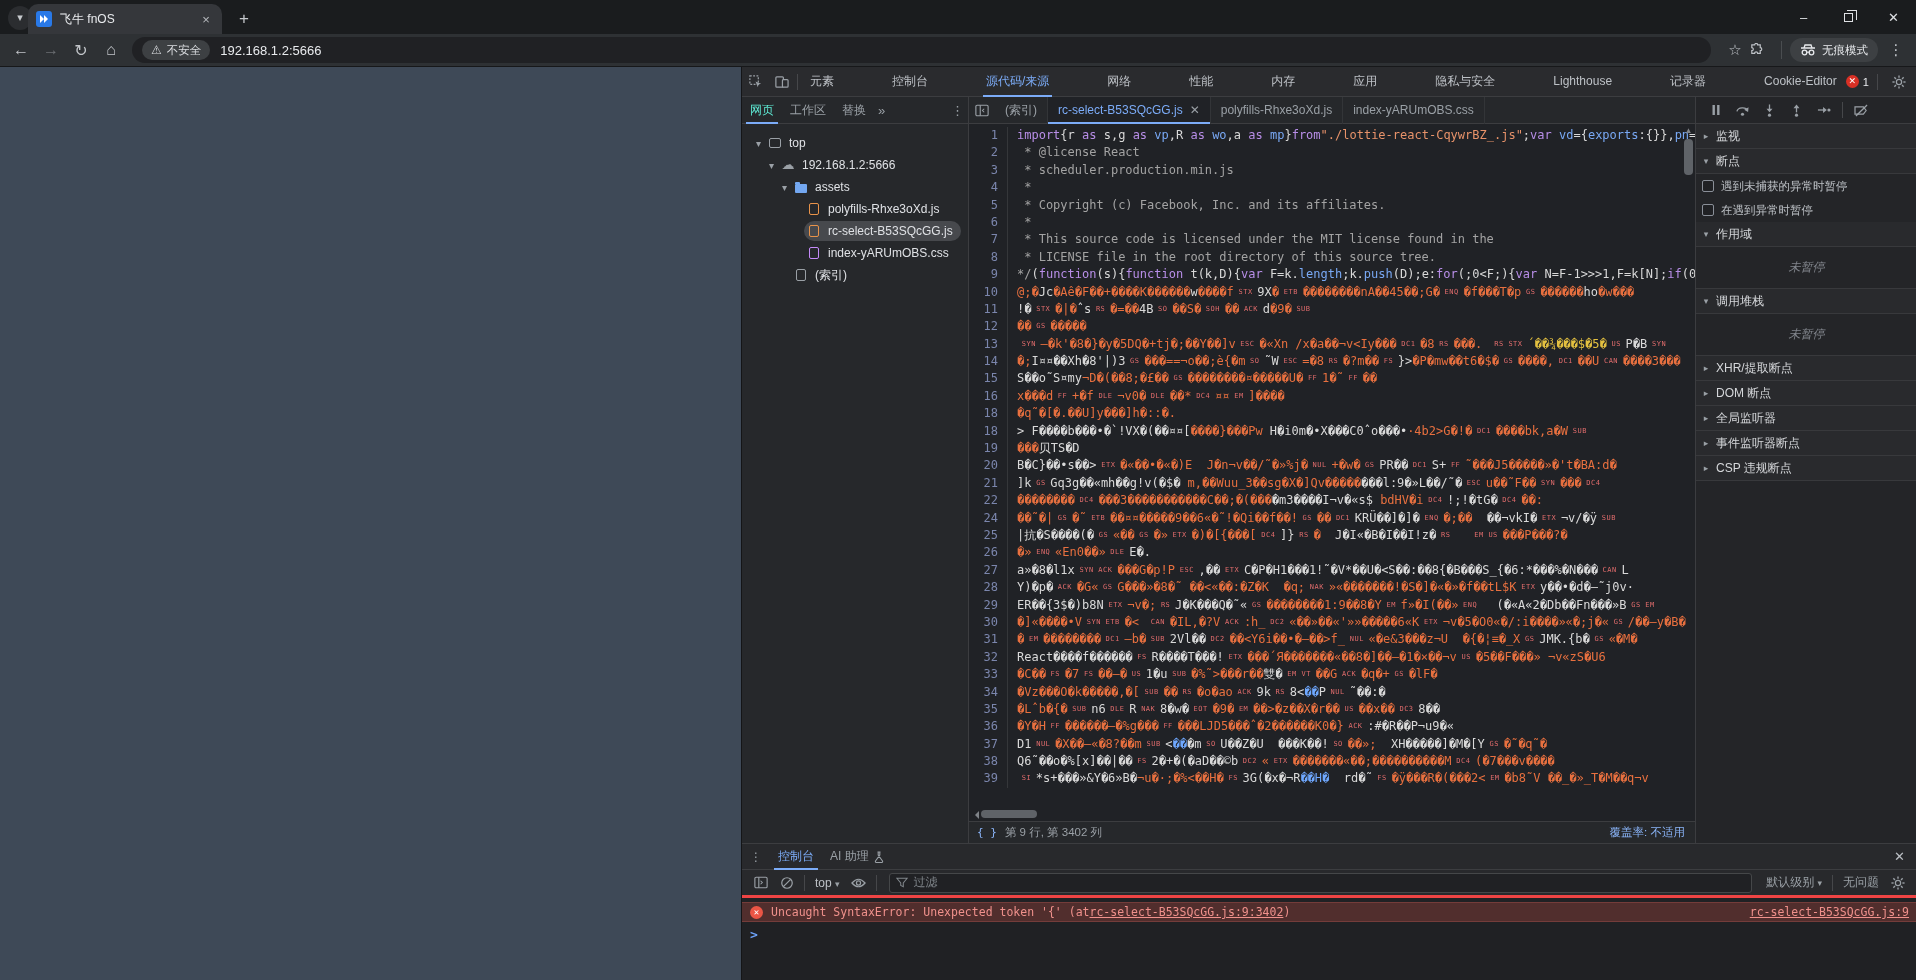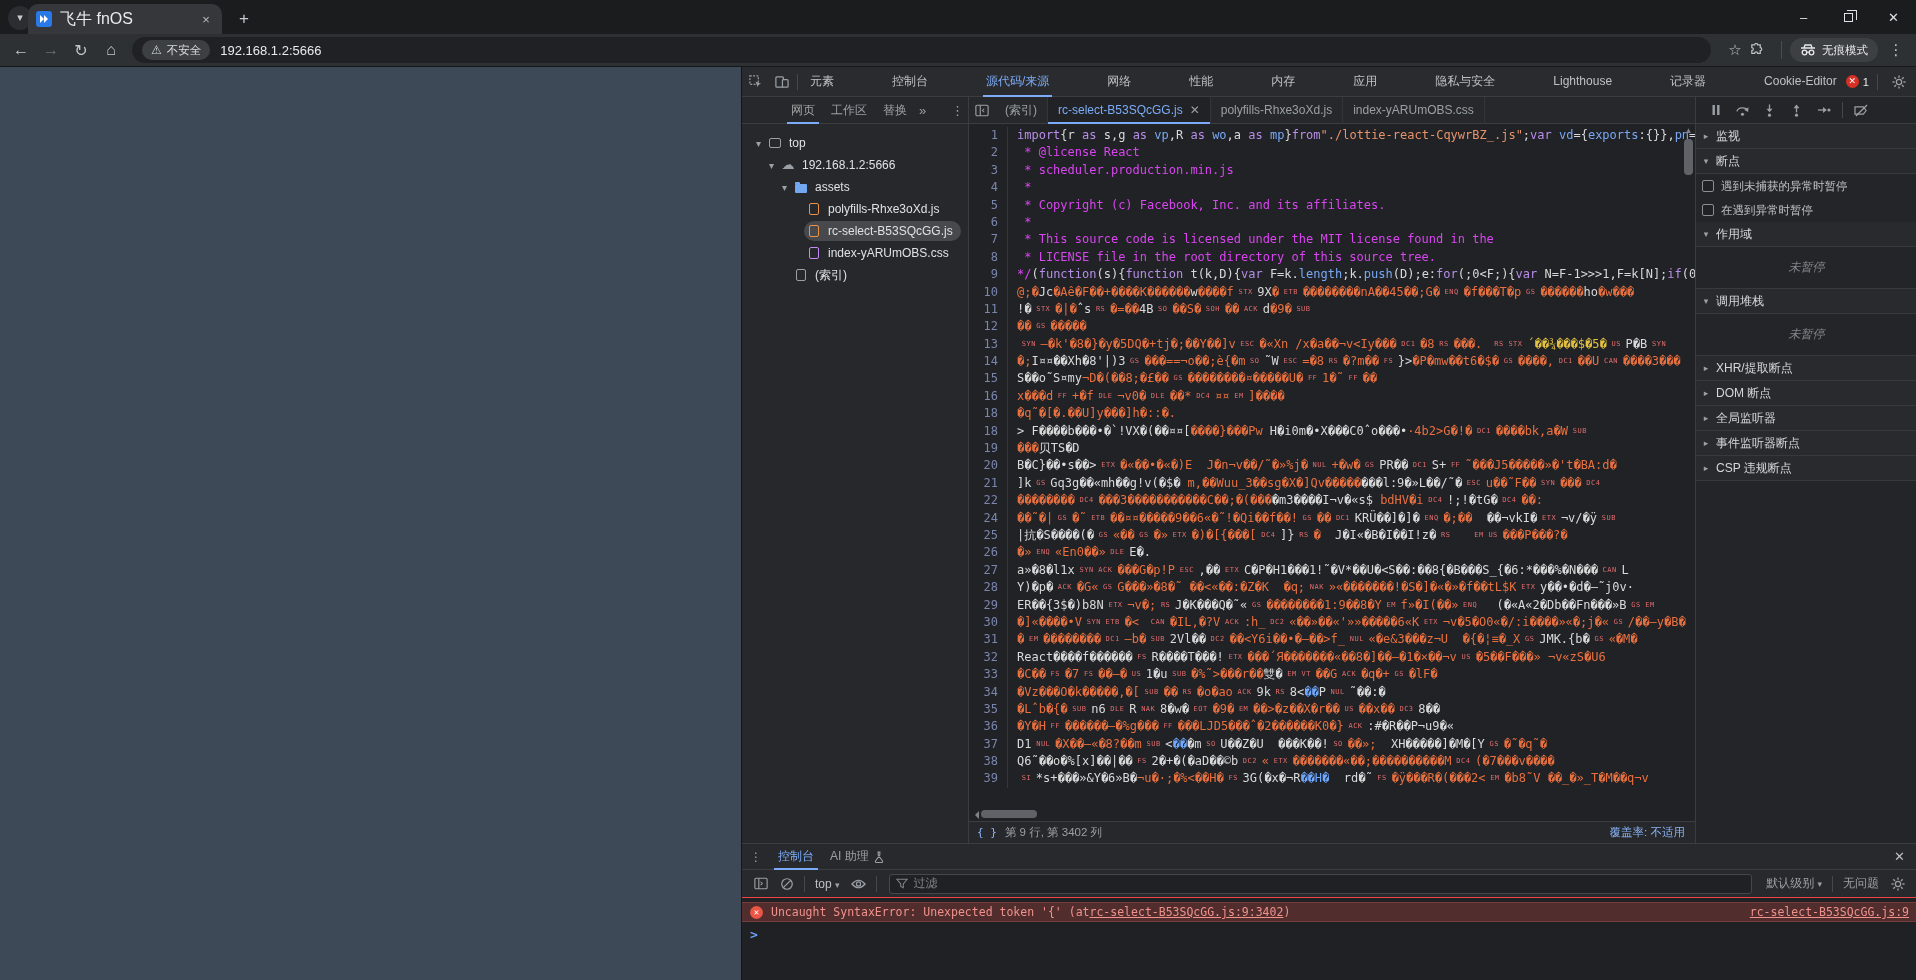--- a/index.html
+++ b/index.html
@@ -8,21 +8,21 @@
   #root { position:relative; width:1916px; height:980px; }
 
   
   #tabstrip { position:absolute; left:0; top:0; width:1916px; height:34px; background:#1a1c1e; }
   .tabsearch { position:absolute; left:8px; top:6px; width:24px; height:24px; border-radius:50%;
     background:#2b2d30; color:#c6c9cd; text-align:center; line-height:22px; font-size:11px; }
   .btab { position:absolute; left:28px; top:4px; width:194px; height:30px; background:#35373b;
     border-radius:10px 10px 0 0; display:flex; align-items:center; padding:0 8px; }
   .favicon { width:16px; height:16px; border-radius:3px; background:#2979e8; display:inline-flex;
     align-items:center; justify-content:center; flex:none; }
-  .btab-title { color:#e8eaed; font-size:16px; margin-left:8px; flex:1; white-space:nowrap; overflow:hidden; }
+  .btab-title { color:#e8eaed; font-size:12px; margin-left:8px; flex:1; white-space:nowrap; overflow:hidden; }
   .tabx { color:#b6b9bd; font-size:13px; width:16px; text-align:center; }
   .newtab { position:absolute; left:232px; top:7px; width:24px; height:24px; color:#c6c9cd;
     font-size:17px; text-align:center; line-height:23px; }
   .winctl { position:absolute; right:0; top:0; height:34px; display:flex; }
   .winbtn { width:45px; height:34px; color:#dfe1e5; display:flex; align-items:center; justify-content:center; font-size:13px; }
   .restore-glyph { position:relative; width:9px; height:9px; border:1px solid #dfe1e5; }
   .restore-glyph::before { content:""; position:absolute; left:2px; top:-4px; width:9px; height:9px;
     border-top:1px solid #dfe1e5; border-right:1px solid #dfe1e5; }
 
   #toolbar { position:absolute; left:0; top:34px; width:1916px; height:33px; background:#2e3134;
@@ -59,21 +59,21 @@
   .errbadge { display:flex; align-items:center; font-size:11px; color:#e8eaed; }
   .errdot { width:13px; height:13px; border-radius:50%; background:#d93025; color:#fff; font-size:9px;
     line-height:13px; text-align:center; margin-right:4px; }
 
   #dt-body { position:absolute; left:0; top:30px; width:1175px; height:746px; display:flex; }
 
   
   #nav-pane { width:227px; height:746px; background:#26282b; border-right:1px solid #3c3d40; flex:none; }
   #nav-tabs { height:27px; border-bottom:1px solid #3c3d40; display:flex; align-items:center; }
   .nav-tab { padding:0 8px; font-size:12px; color:#9aa0a6; height:27px; line-height:26px; position:relative; white-space:nowrap; }
-  .nav-tab.active { color:#a3a3a3;margin-left:41px; }
+  .nav-tab.active { color:#5eead4; }
   .nav-tab.active::after { content:""; position:absolute; left:4px; right:4px; bottom:0; height:2px; background:#7cacf8; }
   .nav-more { color:#9aa0a6; font-size:13px; padding:0 4px; }
   #tree { padding-top:8px; }
   .trow { height:22px; display:flex; align-items:center; font-size:12px; color:#dfe1e5; white-space:nowrap; }
   .texp { width:13px; text-align:center; color:#9aa0a6; font-size:10px; flex:none; }
   .tpill { display:flex; align-items:center; height:20px; border-radius:10px; padding:0 8px 0 2px; }
   .trow.sel .tpill { background:#47494d; }
   .tico { width:16px; display:flex; justify-content:center; margin-right:6px; flex:none; }
   .ic-frame { width:12px; height:10px; border:1.4px solid #9aa0a6; border-radius:2px; }
   .ic-cloud { color:#9aa0a6; font-size:13px; line-height:12px; }
@@ -89,21 +89,21 @@
   .etab { padding:0 10px; height:27px; line-height:26px; font-size:12px; color:#9aa0a6; border-right:1px solid #333538;
     display:flex; align-items:center; position:relative; white-space:nowrap; }
   .etab.active { background:#202226; color:#7cacf8; }
   .etab.active::after { content:""; position:absolute; left:0; right:0; bottom:0; height:2px; background:#7cacf8; }
   .etab .ex { margin-left:7px; color:#9aa0a6; font-size:12px; }
   #code-wrap { position:relative; flex:1; overflow:hidden; }
   #code { position:absolute; left:0; top:3px; right:0; font-family:"DejaVu Sans Mono",monospace; font-size:12px; }
   .cl { height:17.4px; line-height:17.4px; white-space:pre; overflow:hidden; display:flex; }
   .lnum { width:38px; flex:none; text-align:right; padding-right:9px; color:#7b86ad; }
   .lbody { flex:1; overflow:hidden; border-left:1px solid #35373a; padding-left:9px; }
-  .sk { color:#b88ee8; } .sv { color:#79a9f5; } .ss { color:#e8936a; } .sc { color:#d946ef;text-align:right; }
+  .sk { color:#b88ee8; } .sv { color:#79a9f5; } .ss { color:#e8936a; } .sc { color:#a3a3a3;text-align:right; }
   .st { color:#d9d9d9; } .so { color:#e8703f; } .sy { color:#e3c040; } .sb { color:#6fa8ff; }
   .sct { color:#e06c6c; font-size:7px; letter-spacing:.5px; vertical-align:2px; }
   #vscroll { position:absolute; right:2px; top:2px; width:9px; height:120px; }
   #vscroll .arr { color:#808489; font-size:8px; text-align:center; }
   #vthumb { width:9px; height:36px; background:#5f6368; border-radius:4px; margin-top:4px; }
   #hscroll { position:absolute; left:0; bottom:2px; width:100%; height:10px; }
   #harrow { position:absolute; left:2px; top:2px; width:0; height:0; border:4px solid transparent; border-right-color:#808489; }
   #hthumb { position:absolute; left:12px; top:1px; width:56px; height:8px; background:#5f6368; border-radius:4px; }
   #estatus { height:22px; border-top:1px solid #3c3d40; background:#26282b; display:flex; align-items:center;
     font-size:11.5px; color:#9aa0a6; flex:none; }
@@ -123,21 +123,21 @@
     border-bottom:1px solid #38393c; background:#242528; }
 
   
   #console { position:absolute; left:0; top:776px; width:1175px; height:137px; background:#202124; border-top:1px solid #3c3d40; }
   #con-tabs { height:26px; background:#28292c; border-bottom:1px solid #3c3d40; display:flex; align-items:center; }
   .con-dots { color:#9aa0a6; font-size:12px; padding:0 8px; }
   .con-tab { font-size:12px; color:#9aa0a6; padding:0 8px; height:26px; line-height:25px; position:relative; display:flex; align-items:center; }
   .con-tab.active { color:#7cacf8; }
   .con-tab.active::after { content:""; position:absolute; left:4px; right:4px; bottom:0; height:2px; background:#7cacf8; }
   .con-close { margin-left:auto; color:#bdc1c6; padding:0 12px; font-size:13px; }
-  #con-toolbar { height:28px; background:#28292c; border-bottom:1px solid #ef4444; display:flex; align-items:center; padding:0 6px; }
+  #con-toolbar { height:28px; background:#28292c; border-bottom:3px solid #ef4444; display:flex; align-items:center; padding:0 6px; }
   .ct-ic { width:26px; display:flex; justify-content:center; flex:none; }
   .ct-sep { width:1px; height:16px; background:#46474a; margin:0 4px; flex:none; }
   .ct-ctx { color:#bdc1c6; font-size:12px; padding:0 6px; white-space:nowrap; }
   .caret { font-size:9px; color:#9aa0a6; }
   #filterbox { flex:1; height:20px; background:#202124; border:1px solid #454749; border-radius:3px;
     display:flex; align-items:center; margin:0 8px; padding:0 6px; }
   #filterbox .ph { color:#80868b; font-size:12px; margin-left:6px; }
   .ct-right { color:#9aa0a6; font-size:12px; white-space:nowrap; padding:0 6px; }
   #con-error { margin-top:4px; height:20px; background:#512e2d; border-top:1px solid #743c3a; border-bottom:1px solid #743c3a;
     display:flex; align-items:center; font-family:"DejaVu Sans Mono",monospace; font-size:11.5px; color:#f0918c; padding:0 8px; }

